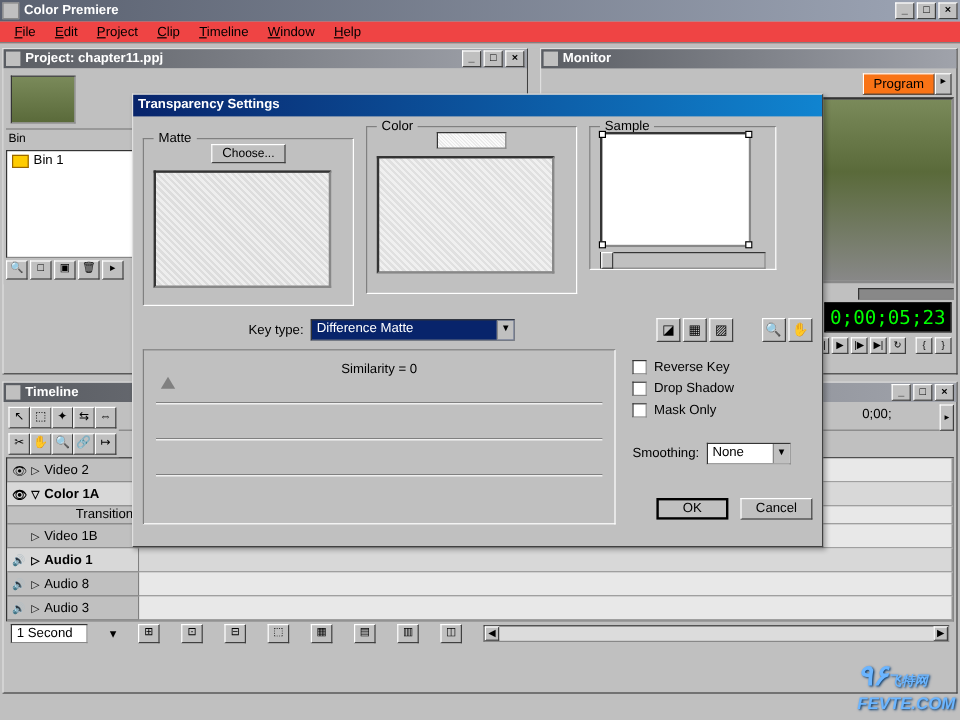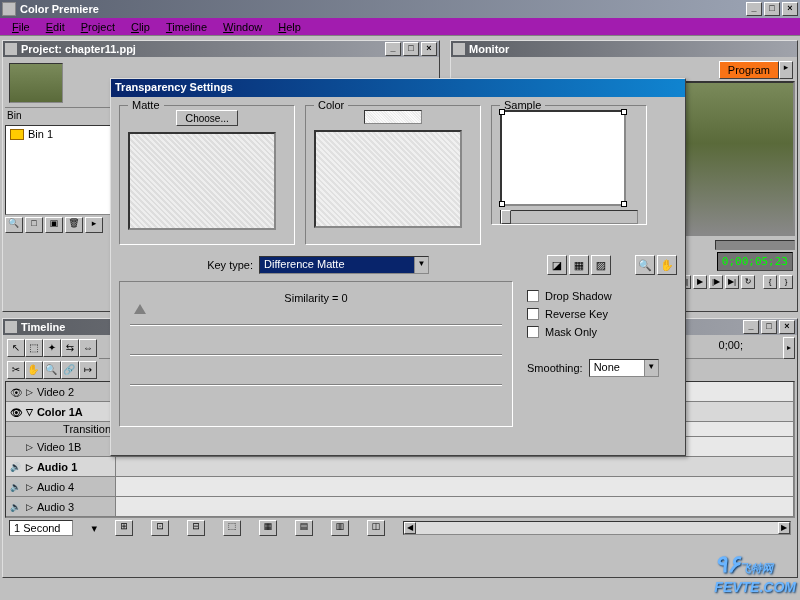--- a/index.html
+++ b/index.html
@@ -6,21 +6,21 @@
 body { background: #c0c0c0; width: 800px; height: 600px; overflow: hidden; position: relative; }
 
 
 .titlebar { background: linear-gradient(to right, #5a6170, #9da5b5); height: 18px; display: flex; align-items: center; padding: 0 2px; color: white; }
 .titlebar .icon { width: 14px; height: 14px; background: #c0c0c0; margin-right: 4px; border: 1px solid #888; }
 .titlebar .title { flex: 1; font-weight: bold; }
 .winbtns { display: flex; gap: 2px; }
 .winbtn { width: 16px; height: 14px; background: #c0c0c0; border: 1px solid; border-color: #fff #404040 #404040 #fff; font-size: 9px; text-align: center; line-height: 10px; color: black; font-family: Arial; font-weight: bold; }
 
 
-.menubar { background: #a21caf; height: 18px; display: flex; align-items: center; padding: 0 4px; border-bottom: 1px solid #808080; }
+.menubar { background: #ef4444; height: 18px; display: flex; align-items: center; padding: 0 4px; border-bottom: 1px solid #808080; }
 .menuitem { padding: 1px 8px; cursor: default; }
 .menuitem .u { text-decoration: underline; }
 
 
 .inner-window { position: absolute; background: #c0c0c0; border: 1px solid; border-color: #dfdfdf #404040 #404040 #dfdfdf; }
 .inner-titlebar { background: linear-gradient(to right, #08246b, #a6caf0); height: 16px; display: flex; align-items: center; padding: 0 2px; color: white; font-weight: bold; }
 .inner-titlebar.inactive { background: linear-gradient(to right, #5a5d63, #a0a3ab); }
 .inner-titlebar .wicon { width: 12px; height: 12px; background: #c0c0c0; margin-right: 4px; }
 
 
@@ -32,21 +32,21 @@
 .bin-item { display: flex; align-items: center; padding: 2px 4px; gap: 4px; }
 .folder-icon { width: 14px; height: 11px; background: #ffcc00; border: 1px solid #996600; }
 .proj-toolbar { display: flex; gap: 2px; padding: 2px 0; }
 .tbtn { width: 18px; height: 16px; background: #c0c0c0; border: 1px solid; border-color: #fff #404040 #404040 #fff; font-size: 9px; text-align: center; }
 
 
 .monitor-body { padding: 2px; }
 .monitor-tabs { display: flex; justify-content: flex-end; padding: 2px; }
 .tab { padding: 2px 8px; background: #f97316; border: 1px solid; border-color: #fff #404040 #404040 #fff; }
 .monitor-preview { width: 100%; height: 155px; border: 2px inset #888; background: linear-gradient(#7a8a5a 0%, #5a6a3a 40%, #888 100%); }
-.timecode { background: #737373; color: #00ff00; font-family: monospace; padding: 2px 4px; font-size: 11px; border: 1px inset #444; text-align: right; }
+.timecode { background: #000000; color: #00ff00; font-family: monospace; padding: 2px 4px; font-size: 16px; border: 1px inset #444; text-align: right; }
 .monitor-controls { display: flex; align-items: center; gap: 2px; padding: 2px; justify-content: flex-end; }
 .ctrl-btn { width: 14px; height: 14px; background: #c0c0c0; border: 1px solid; border-color: #fff #404040 #404040 #fff; font-size: 8px; text-align: center; line-height: 12px; }
 
 
 .timeline-body { padding: 2px; }
 .tl-toolbar { display: flex; gap: 0; padding: 2px; background: #c0c0c0; }
 .tl-tool { width: 18px; height: 18px; border: 1px solid; border-color: #fff #404040 #404040 #fff; background: #c0c0c0; font-size: 10px; text-align: center; line-height: 16px; }
 .tl-tracks { border: 1px inset #888; background: #c0c0c0; }
 .tl-track { display: flex; border-bottom: 1px solid #808080; height: 20px; align-items: center; }
 .tl-track.short { height: 15px; }
@@ -256,21 +256,21 @@
           <span class="speaker">🔊</span>
           <span class="expand">▷</span>
           <span>Audio 1</span>
         </div>
         <div class="tl-content" style="background:#d8d8d8;"></div>
       </div>
       <div class="tl-track">
         <div class="tl-track-head">
           <span class="speaker">🔊</span>
           <span class="expand">▷</span>
-          <span>Audio 4</span>
+          <span>Audio 8</span>
         </div>
         <div class="tl-content"></div>
       </div>
       <div class="tl-track">
         <div class="tl-track-head">
           <span class="speaker">🔊</span>
           <span class="expand">▷</span>
           <span>Audio 3</span>
         </div>
         <div class="tl-content"></div>
@@ -295,21 +295,21 @@
     </div>
   </div>
 </div>
 
 <div class="dialog" style="left:110px; top:78px; width:576px; height:378px;">
   <div class="dlg-title">
     <span>Transparency Settings</span>
   </div>
   <div class="dlg-body">
     <div class="dlg-row">
-      <div class="fieldset" style="width:176px; height:140px;">
+      <div class="fieldset" style="width:176px; height:140px;margin-top:10px;">
         <div class="legend">Matte</div>
         <div style="text-align:center;"><button class="btn small"><span class="u">C</span>hoose...</button></div>
         <div class="matte-box"></div>
       </div>
       <div class="fieldset" style="width:176px; height:140px;">
         <div class="legend">Color</div>
         <div class="color-chip"></div>
         <div class="color-box"></div>
       </div>
       <div class="fieldset" style="width:156px; height:120px;">
@@ -347,37 +347,41 @@
       <div class="slider-area" style="flex:1;">
         <div style="text-align:center;">Similarity = 0</div>
         <div style="text-align:left; padding-left:4px;"><span class="slider-thumb"></span></div>
         <hr style="border:none;border-top:1px solid #808080;border-bottom:1px solid #fff; margin:8px 0;">
         <hr style="border:none;border-top:1px solid #808080;border-bottom:1px solid #fff; margin:28px 0 8px 0;">
         <hr style="border:none;border-top:1px solid #808080;border-bottom:1px solid #fff; margin:28px 0 0 0;">
       </div>
       <div style="width:150px; padding-top:6px;">
         <div class="checkbox-row">
           <div class="checkbox"></div>
-            <span><span class="u">D</span>rop Shadow</span>
+            <span><span class="u">R</span>everse Key</span>
         </div>
         <div class="checkbox-row">
           <div class="checkbox"></div>
-            <span><span class="u">R</span>everse Key</span>
+            <span><span class="u">D</span>rop Shadow</span>
         </div>
         <div class="checkbox-row">
           <div class="checkbox"></div>
             <span><span class="u">M</span>ask Only</span>
         </div>
         <div style="display:flex; align-items:center; gap:6px; margin-top:18px;">
           <span>S<span class="u">m</span>oothing:</span>
           <div class="dropdown" style="width:70px;">
             <div class="dd-text">None</div>
             <div class="dd-arrow">▼</div>
           </div>
         </div>
+        <div style="display:flex; gap:10px; margin-top:28px; justify-content:flex-end;">
+          <button class="btn" style="border:2px solid black; padding:1px 9px;">OK</button>
+          <button class="btn">Cancel</button>
+        </div>
       </div>
     </div>
   </div>
 </div>
 
 <div class="watermark">
   <span class="wings">٩۶</span><span>飞特网</span><br>
   <span style="font-size:14px;">FEVTE.COM</span>
 </div>
 

